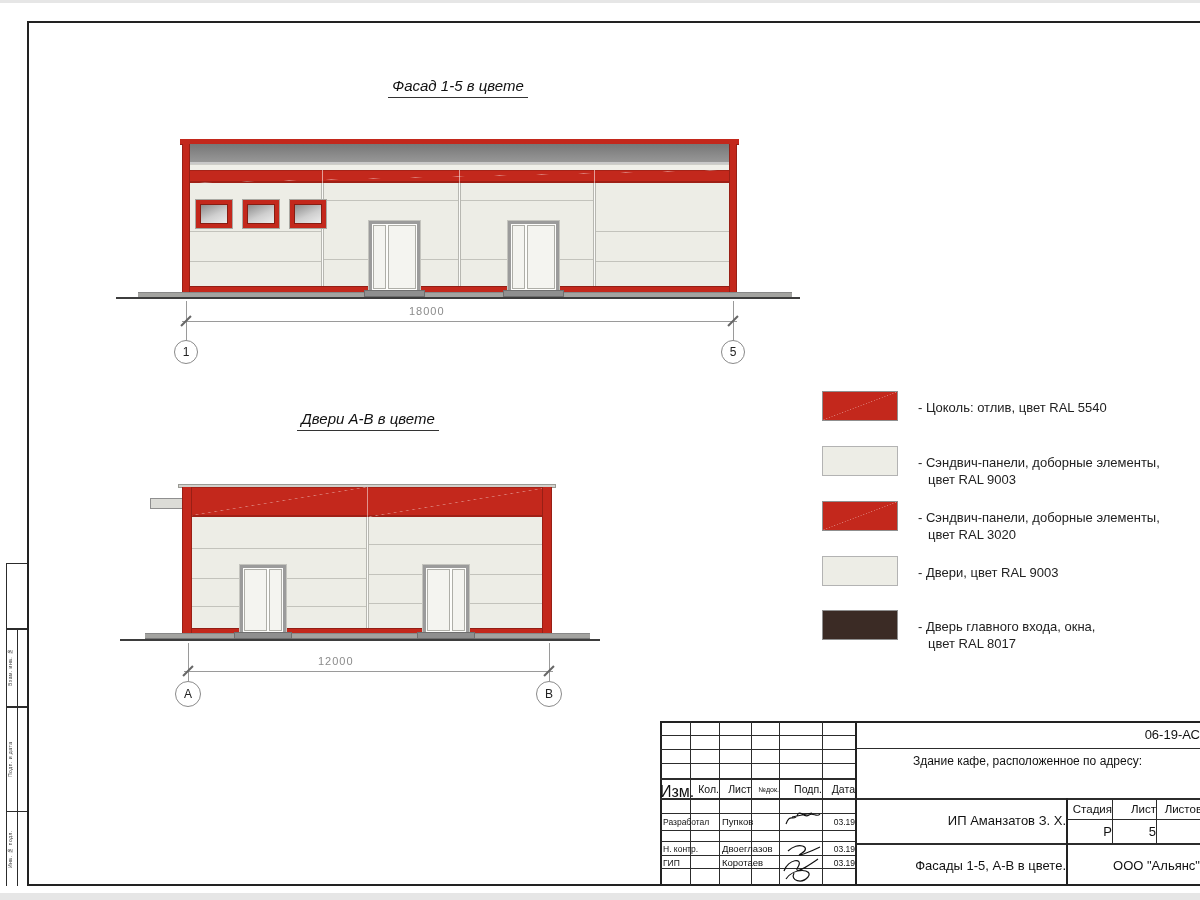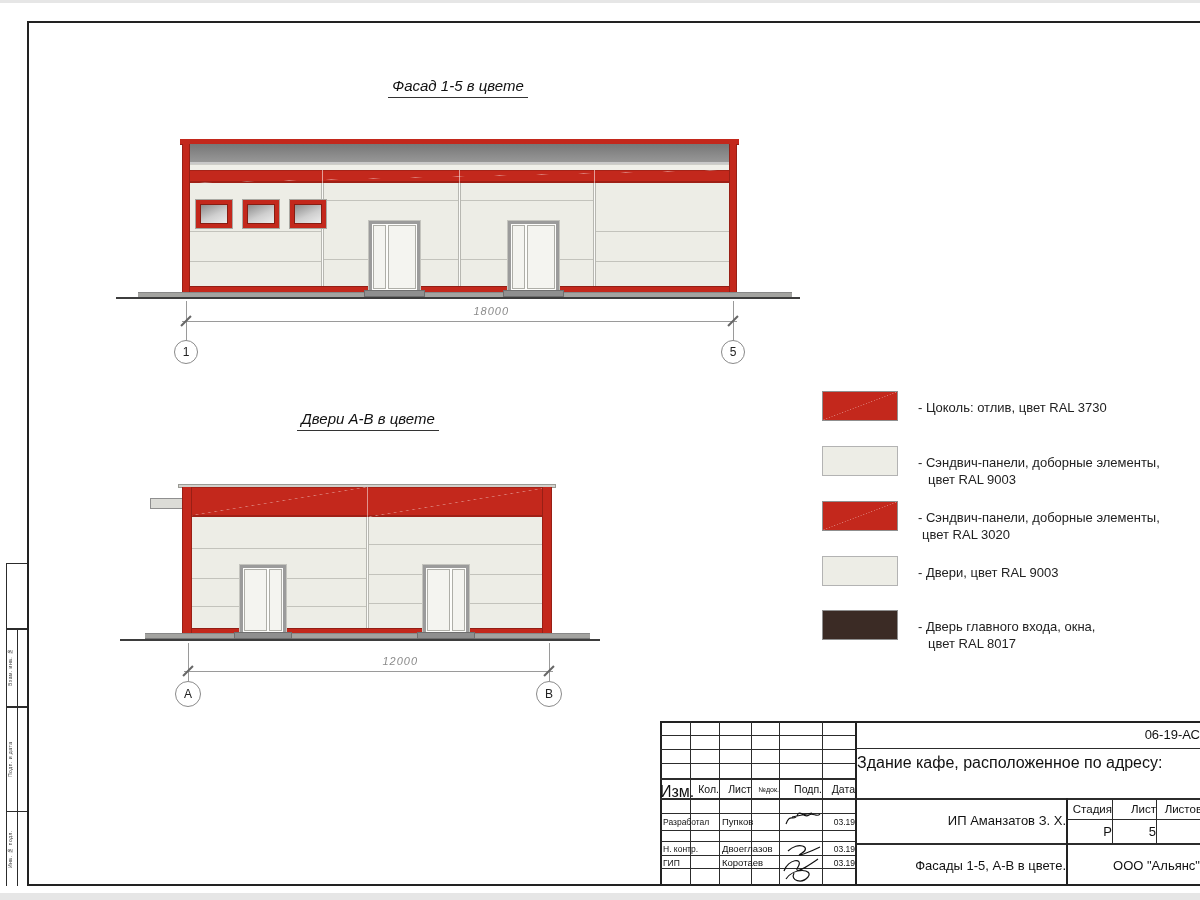--- a/index.html
+++ b/index.html
@@ -31,21 +31,21 @@
   .leaf{border:1px solid #aeaea8;background:#f4f4f0;margin:1px;flex:1;}
   .leaf-n{flex:0 0 13px;}
   .sill{position:absolute;background:#8f8f8f;border:1px solid #6f6f6f;}
   .plinth{position:absolute;background:var(--ral-3020);box-shadow:inset 0 1px 0 rgba(0,0,0,.25);}
   .apron{position:absolute;background:#a3a3a0;border-top:1px solid #888;border-bottom:1px solid #777;}
   .ground{position:absolute;height:2px;background:#3d3d3d;}
   
   .ext-line{position:absolute;width:1px;background:#9a9a9a;}
   .dim-line{position:absolute;height:1px;background:#9a9a9a;}
   .tick{position:absolute;width:14px;height:2px;background:#666;transform:rotate(-45deg);}
-  .dim-text{position:absolute;font-size:11px;color:#8b8b8b;text-align:right;letter-spacing:1px;font-style:italic;}
+  .dim-text{position:absolute;font-size:11px;color:#8b8b8b;text-align:left;letter-spacing:1px;}
   .axis-circle{position:absolute;border-radius:50%;border:1px solid #8a8a8a;background:#fff;
     display:flex;align-items:center;justify-content:center;font-size:12px;color:#222;}
   .fig-title{position:absolute;font-style:italic;font-size:15px;color:#111;text-align:center;}
   .fig-title span{border-bottom:1px solid #333;padding:0 4px 3px;}
   
   .swatch{position:absolute;width:76px;height:30px;border:1px solid #8f8f8f;}
   .sw-white{background:var(--ral-9003);border-color:#b3b3b3;}
   .sw-brown{background:var(--ral-8017);}
   .leg-text{position:absolute;left:918px;font-size:13px;color:#222;line-height:17px;white-space:nowrap;}
   
@@ -177,34 +177,34 @@
         <span>А</span>
       </div>
     <div class="axis-circle" style="left:536px;top:678px;width:26px;height:26px;">
         <span>В</span>
       </div>
   </div>
 
   <div class="grp">
     <div class="swatch red diag" style="left:822px;top:388px;"></div>
     <div class="leg-text" style="top:396px;">
-      <div>- Цоколь: отлив, цвет RAL 3730</div>
+      <div>- Цоколь: отлив, цвет RAL 5540</div>
       <div style="margin-left:10px;"></div>
     </div>
 
     <div class="swatch sw-white" style="left:822px;top:443px;"></div>
     <div class="leg-text" style="top:451px;">
       <div>- Сэндвич-панели, доборные элементы,</div>
       <div style="margin-left:10px;">цвет RAL 9003</div>
     </div>
 
     <div class="swatch red diag" style="left:822px;top:498px;"></div>
     <div class="leg-text" style="top:506px;">
       <div>- Сэндвич-панели, доборные элементы,</div>
-      <div style="margin-left:4px;">цвет RAL 3020</div>
+      <div style="margin-left:10px;">цвет RAL 3020</div>
     </div>
 
     <div class="swatch sw-white" style="left:822px;top:553px;"></div>
     <div class="leg-text" style="top:561px;">
       <div>- Двери, цвет RAL 9003</div>
       <div style="margin-left:10px;"></div>
     </div>
 
     <div class="swatch sw-brown diag" style="left:822px;top:607px;"></div>
     <div class="leg-text" style="top:615px;">
@@ -275,21 +275,21 @@
 
     <div class="line-h" style="left:857px;top:745px;width:343px;"></div>
     <div class="line-h" style="left:857px;top:795px;width:343px;height:2px;"></div>
     <div class="line-h" style="left:857px;top:840px;width:343px;height:2px;"></div>
     <div class="line-v thick" style="left:1066px;top:795px;height:88px;width:2px;"></div>
     <div class="line-v" style="left:1112px;top:795px;height:46px;"></div>
     <div class="line-v" style="left:1156px;top:795px;height:46px;"></div>
     <div class="line-h" style="left:1066px;top:816px;width:134px;"></div>
 
     <div class="tb-t c" style="left:857px;top:724px;width:343px;font-size:13px;">06-19-АС</div>
-    <div class="tb-t c" style="left:857px;top:751px;width:285px;font-size:16px;">Здание кафе, расположенное по адресу:</div>
+    <div class="tb-t c" style="left:857px;top:751px;width:285px;font-size:12px;">Здание кафе, расположенное по адресу:</div>
     <div class="tb-t c" style="left:857px;top:810px;width:209px;font-size:13px;">ИП Аманзатов З. Х.</div>
 
     <div class="tb-t c" style="left:1066px;top:800px;width:46px;font-size:11.5px;">Стадия</div>
     <div class="tb-t c" style="left:1112px;top:800px;width:44px;font-size:11.5px;">Лист</div>
     <div class="tb-t c" style="left:1156px;top:800px;width:46px;font-size:11.5px;">Листов</div>
     <div class="tb-t c" style="left:1066px;top:821px;width:46px;font-size:13px;">Р</div>
     <div class="tb-t c" style="left:1112px;top:821px;width:44px;font-size:13px;">5</div>
 
     <div class="tb-t c" style="left:857px;top:855px;width:209px;font-size:13px;">Фасады 1-5, А-В в цвете.</div>
     <div class="tb-t c" style="left:1068px;top:855px;width:132px;font-size:13px;">ООО "Альянс"</div>

